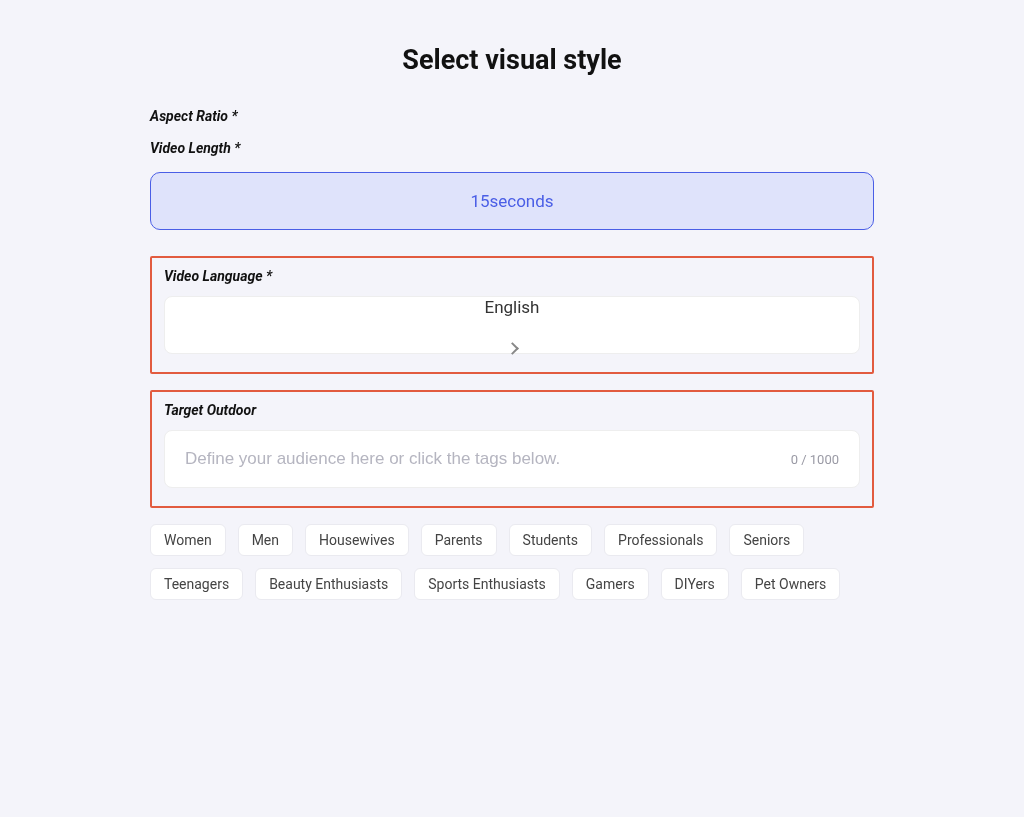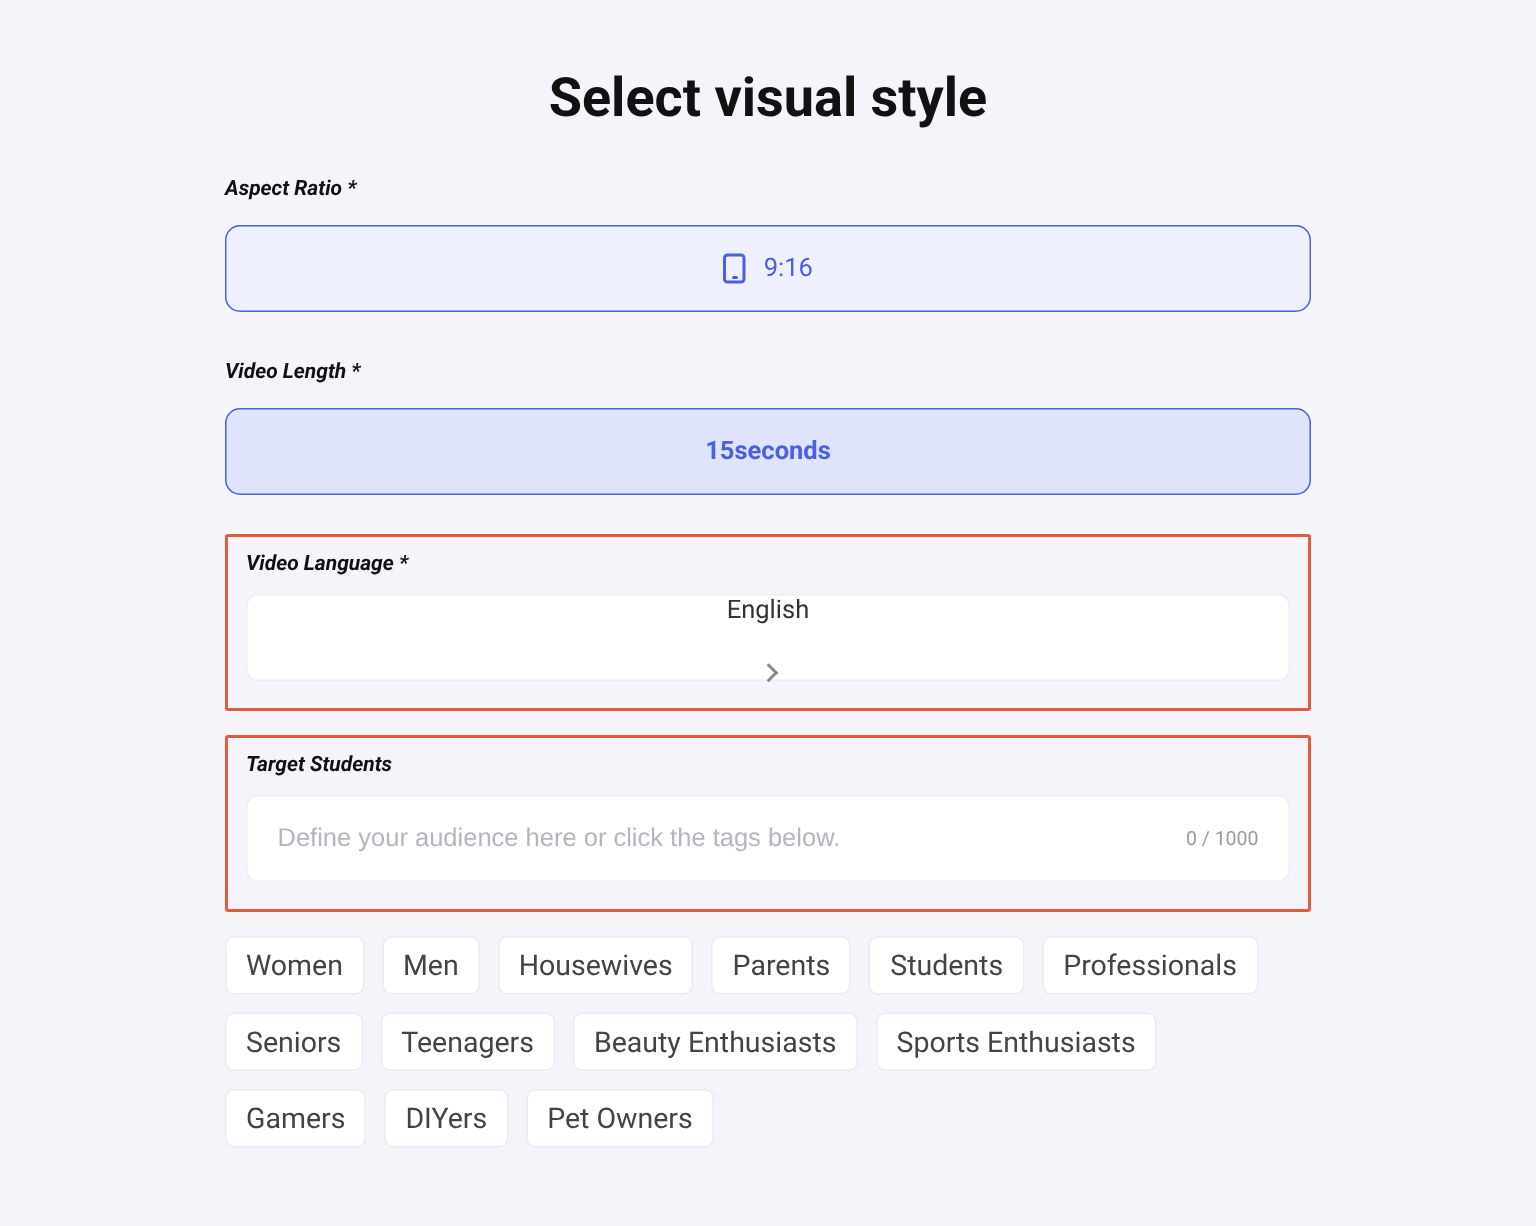--- a/index.html
+++ b/index.html
@@ -9,21 +9,21 @@
       width: 1024px;
       height: 817px;
       overflow: hidden;
       color: #111;
     }
     .container {
       padding: 44px 150px 0 150px;
     }
     .page-title {
       text-align: center;
-      font-size: 36px;
+      font-size: 27px;
       font-weight: 700;
       margin-bottom: 32px;
     }
     .section-label {
       font-size: 14px;
       font-weight: 700;
       margin-bottom: 16px;
       font-style: italic;
     }
     
@@ -60,21 +60,20 @@
     }
     .aspect-btn span.label {
       color: #4a5ee6;
       font-size: 17px;
     }
     
     .length-row {
       display: flex;
       gap: 20px;
       margin-bottom: 26px;
-      font-weight: bold;
     }
     .length-btn {
       flex: 1;
       height: 58px;
       border-radius: 10px;
       display: flex;
       align-items: center;
       justify-content: center;
       font-size: 17px;
       cursor: pointer;
@@ -154,52 +153,48 @@
       display: flex;
       flex-wrap: wrap;
       gap: 12px;
       margin-top: 8px;
     }
     .tag {
       background: #fff;
       border: 1px solid #eaeaf0;
       border-radius: 6px;
       padding: 7px 13px;
-      font-size: 19px;
+      font-size: 14px;
       color: #444;
       cursor: pointer;
     }
   </style>
 </head>
 <body>
 
 <div class="container">
   <h1 class="page-title">Select visual style</h1>
 
   <div class="section-label">Aspect Ratio *</div>
-  <div class="aspect-btn">
-    <div class="phone-icon"></div>
-    <span class="label">9:16</span>
-  </div>
 
   <div class="section-label">Video Length *</div>
   <div class="length-row">
     <div class="length-btn selected">15seconds</div>
   </div>
 
   <div class="highlight">
     <div class="section-label" style="margin-bottom:0">Video Language *</div>
     <div class="select-row">
       <span class="value">English</span>
       <span class="chevron"></span>
     </div>
   </div>
 
   <div class="highlight">
-    <div class="section-label" style="margin-bottom:0">Target Students</div>
+    <div class="section-label" style="margin-bottom:0">Target Outdoor</div>
     <div class="audience-box">
       <input type="text" placeholder="Define your audience here or click the tags below." style="">
       <span class="counter">0 / 1000</span>
     </div>
   </div>
 
   <div class="tags" id="tags">
       <div class="tag">Women</div>
       <div class="tag">Men</div>
       <div class="tag">Housewives</div>

